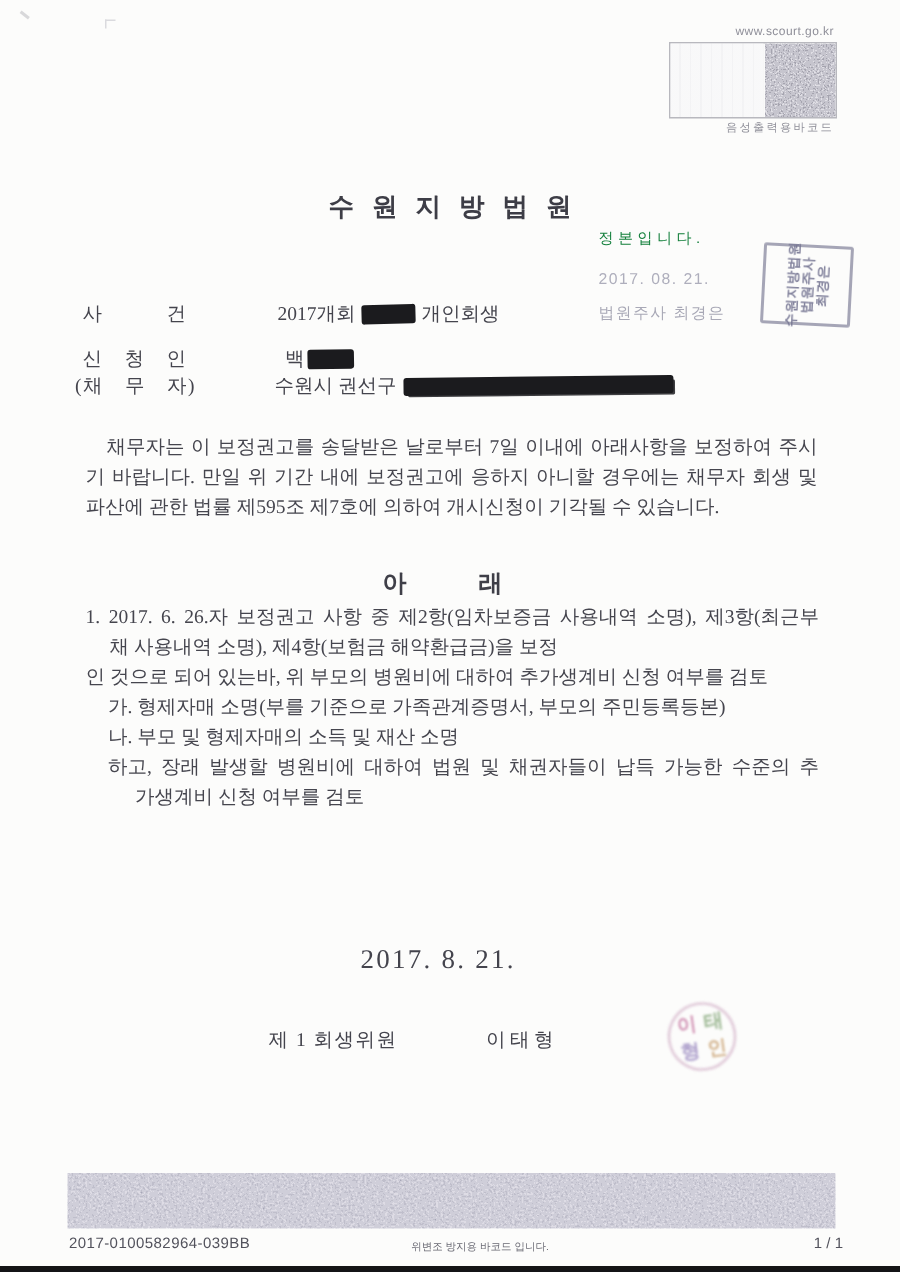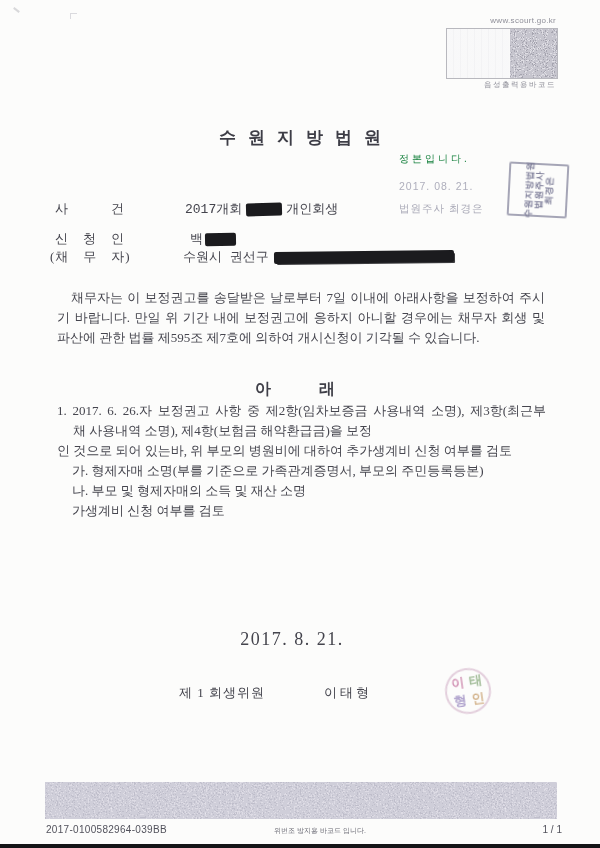--- a/index.html
+++ b/index.html
@@ -39,21 +39,21 @@
   .cert-clerk { position:absolute; left:399px; top:202px; font-size:10.5px; color:#a8a8b6; letter-spacing:1px; }
   .clerk-seal { position:absolute; left:508px; top:163px; width:56px; height:50px;
     border:2.5px solid rgba(128,128,152,.7); border-radius:2px; transform:rotate(3deg);
     display:flex; align-items:center; justify-content:center; filter:blur(.4px); }
   .clerk-seal-inner { transform:rotate(-90deg); font-size:9px; font-weight:bold; line-height:10px;
     color:rgba(118,118,146,.9); letter-spacing:.5px; white-space:nowrap; text-align:center; }
 
   
   .row { position:absolute; font-size:13px; color:#44444d; }
   .row-label { white-space:pre; letter-spacing:1px; }
-  .row-value { position:absolute; top:0; display:flex; align-items:center; white-space:pre;font-family:Liberation Mono, monospace; }
+  .row-value { position:absolute; top:0; display:flex; align-items:center; white-space:pre; }
   .row-case { left:55px; top:200px; }  .row-case .row-value { left:130px; }
   .row-applicant { left:55px; top:230px; } .row-applicant .row-value { left:135px; }
   .row-debtor { left:50px; top:248px; } .row-debtor .row-value { left:133px; }
 
   .redact { display:inline-block; background:#1b1b1e; border-radius:2px; }
   .redact-case { width:36px; height:13px; margin:0 4px; transform:rotate(-1.5deg); }
   .redact-name { width:31px; height:13px; margin-left:2px; transform:rotate(-1deg); }
   .redact-addr { width:180px; height:12px; margin-left:5px; transform:rotate(-.6deg);
     box-shadow:2px 2px 0 -1px rgba(27,27,30,.85); }
 
@@ -189,20 +189,21 @@
     <div class="item">
         <div class="tline">인 것으로 되어 있는바, 위 부모의 병원비에 대하여 추가생계비 신청 여부를 검토</div>
       </div>
     <div class="subitem">
         <div class="tline">가. 형제자매 소명(부를 기준으로 가족관계증명서, 부모의 주민등록등본)</div>
       </div>
     <div class="subitem">
         <div class="tline">나. 부모 및 형제자매의 소득 및 재산 소명</div>
       </div>
     <div class="subitem">
+        <div class="tline">하고, 장래 발생할 병원비에 대하여 법원 및 채권자들이 납득 가능한 수준의 추</div>
         <div class="tline">가생계비 신청 여부를 검토</div>
       </div>
   </div>
 
   <div class="closing-date">2017. 8. 21.</div>
   <div class="signer-title">제 1 회생위원</div>
   <div class="signer-name">이태형</div>
   <div class="signer-seal">
     <span class="seal-c0">이</span>
     <span class="seal-c1">태</span>

